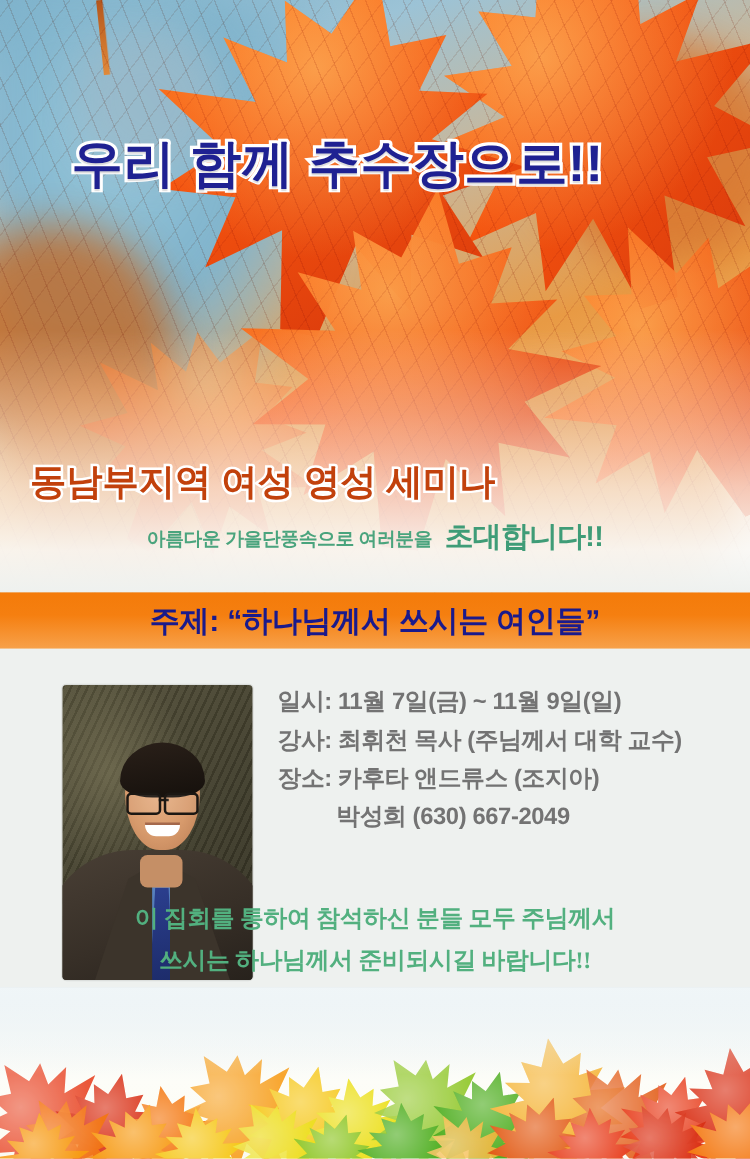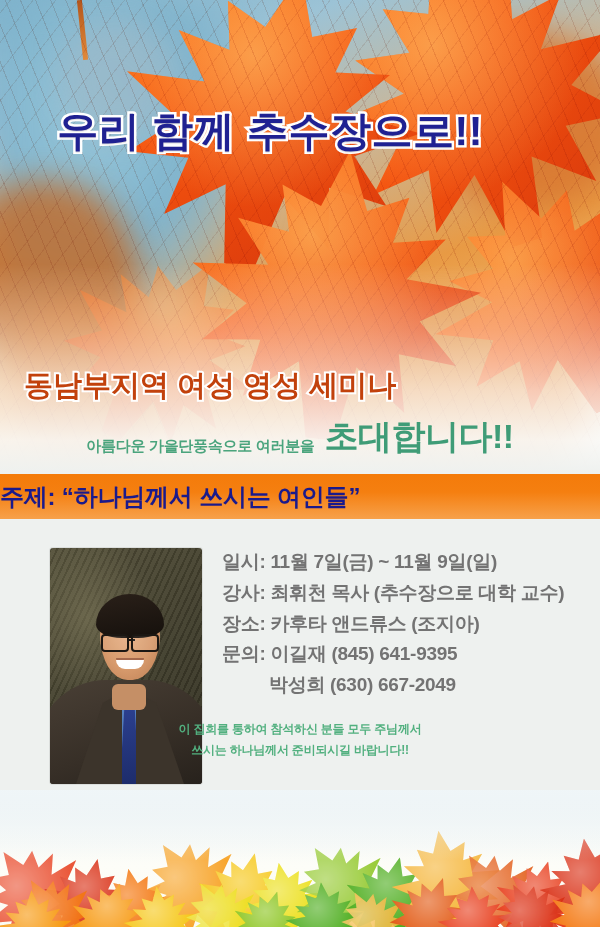--- a/index.html
+++ b/index.html
@@ -139,36 +139,36 @@
     color: #3f9c77;
   }
   .invite-small {
     font-size: 15px;
     font-weight: 700;
     letter-spacing: -.3px;
     color: #4aa47d;
     padding-bottom: 4px;
   }
   .invite-big {
-    font-size: 34px;
+    font-size: 23px;
     font-weight: 700;
     letter-spacing: -.5px;
     color: #3f9c77;
   }
 
   
   .theme-banner {
     position: absolute;
     left: 0; top: 474px;
     width: 600px;
     height: 45px;
     background: linear-gradient(to bottom, #f47b0a 0%, #f57f10 40%, #f7a14a 100%);
     display: flex;
     align-items: center;
-    justify-content: flex-start;
+    justify-content: center;
   }
   .theme-text {
     font-size: 24px;
     font-weight: 700;
     color: #1a1a8c;
     letter-spacing: -.2px;
   }
 
   
   .body-section {
@@ -300,24 +300,25 @@
   }
 
   .closing-msg {
     position: absolute;
     left: 0; top: 200px;
     width: 600px;
     text-align: center;
     color: #52b07f;
   }
   .closing-line {
-    font-size: 12px;
+    font-size: 19px;
     font-weight: 700;
     line-height: 1.75;
     letter-spacing: -.2px;
+    font-family: Liberation Serif, serif;
   }
 
   
   .bottom-photo {
     position: absolute;
     left: 0; top: 790px;
     width: 600px;
     height: 137px;
     overflow: hidden;
     background: linear-gradient(to bottom, #e7eef2 0%, #f3f7f6 28%, #fdfdf8 55%, #fbfbf2 100%);
@@ -392,23 +393,22 @@
       <div class="sp-face"></div>
       <div class="sp-hair"></div>
       <div class="sp-smile"></div>
       <div class="sp-glasses">
         <div class="sp-bridge"></div>
       </div>
     </div>
 
     <div class="info-block">
       <div class="info-line">일시:  11월 7일(금) ~ 11월 9일(일)</div>
-      <div class="info-line">강사:  최휘천 목사 (추수장으로 대학 교수)</div>
+      <div class="info-line">강사:  최휘천 목사 (주님께서 대학 교수)</div>
       <div class="info-line">장소:  카후타 앤드류스 (조지아)</div>
-      <div class="info-line">문의:  이길재 (845) 641-9395</div>
       <div class="info-line indent">박성희 (630) 667-2049</div>
     </div>
 
     <div class="closing-msg">
       <div class="closing-line">이 집회를 통하여 참석하신 분들 모두 주님께서</div>
       <div class="closing-line">쓰시는 하나님께서 준비되시길 바랍니다!!</div>
     </div>
   </div>
 
   <div class="bottom-photo">

